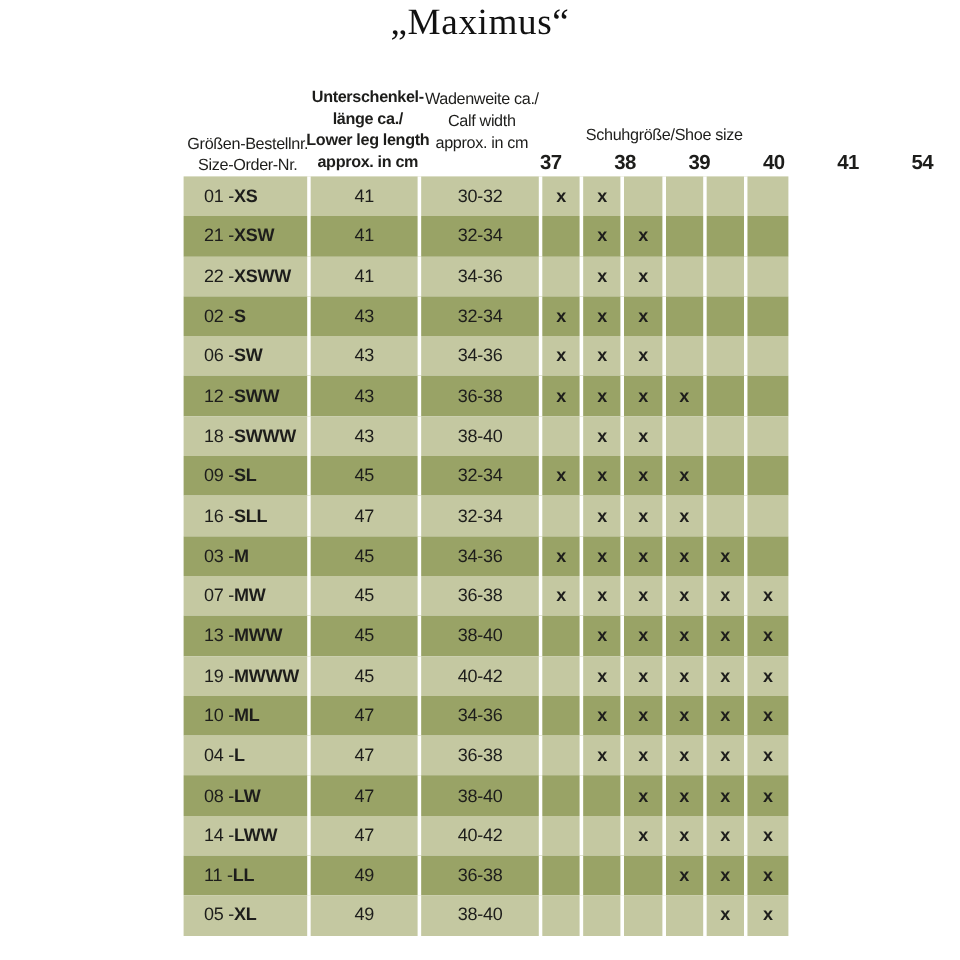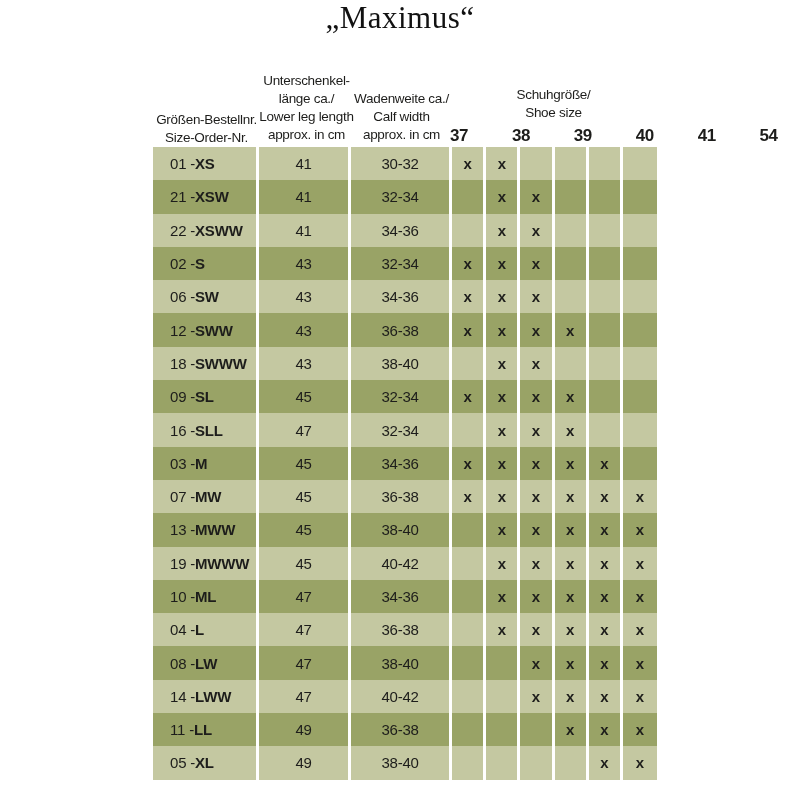--- a/index.html
+++ b/index.html
@@ -43,26 +43,26 @@
     line-height: 18px;
   }
   .hcol {
     display: flex;
     flex-direction: column;
     align-items: center;
     justify-content: flex-end;
   }
   .hcol div { white-space: nowrap; }
   .h-size { width: 107px; }
-  .h-leg  { width: 93px;  padding-bottom: 3px; }
-  .h-calf { width: 97px;  padding-bottom: 3px; justify-content: flex-end; }
+  .h-leg  { width: 93px;  padding-bottom: 3px; font-weight: bold; }
+  .h-calf { width: 97px;  padding-bottom: 19px; justify-content: flex-end; }
   .h-shoes { width: 207px; }
   .shoe-label {
     display: flex;
-    flex-direction: column;
+    flex-direction: row;
     align-items: center;
     margin-bottom: 5px;
   }
   .shoe-nums {
     display: flex;
     width: 207px;
     gap: 44px;
   }
   .shoe-num {
     width: 34.5px;

